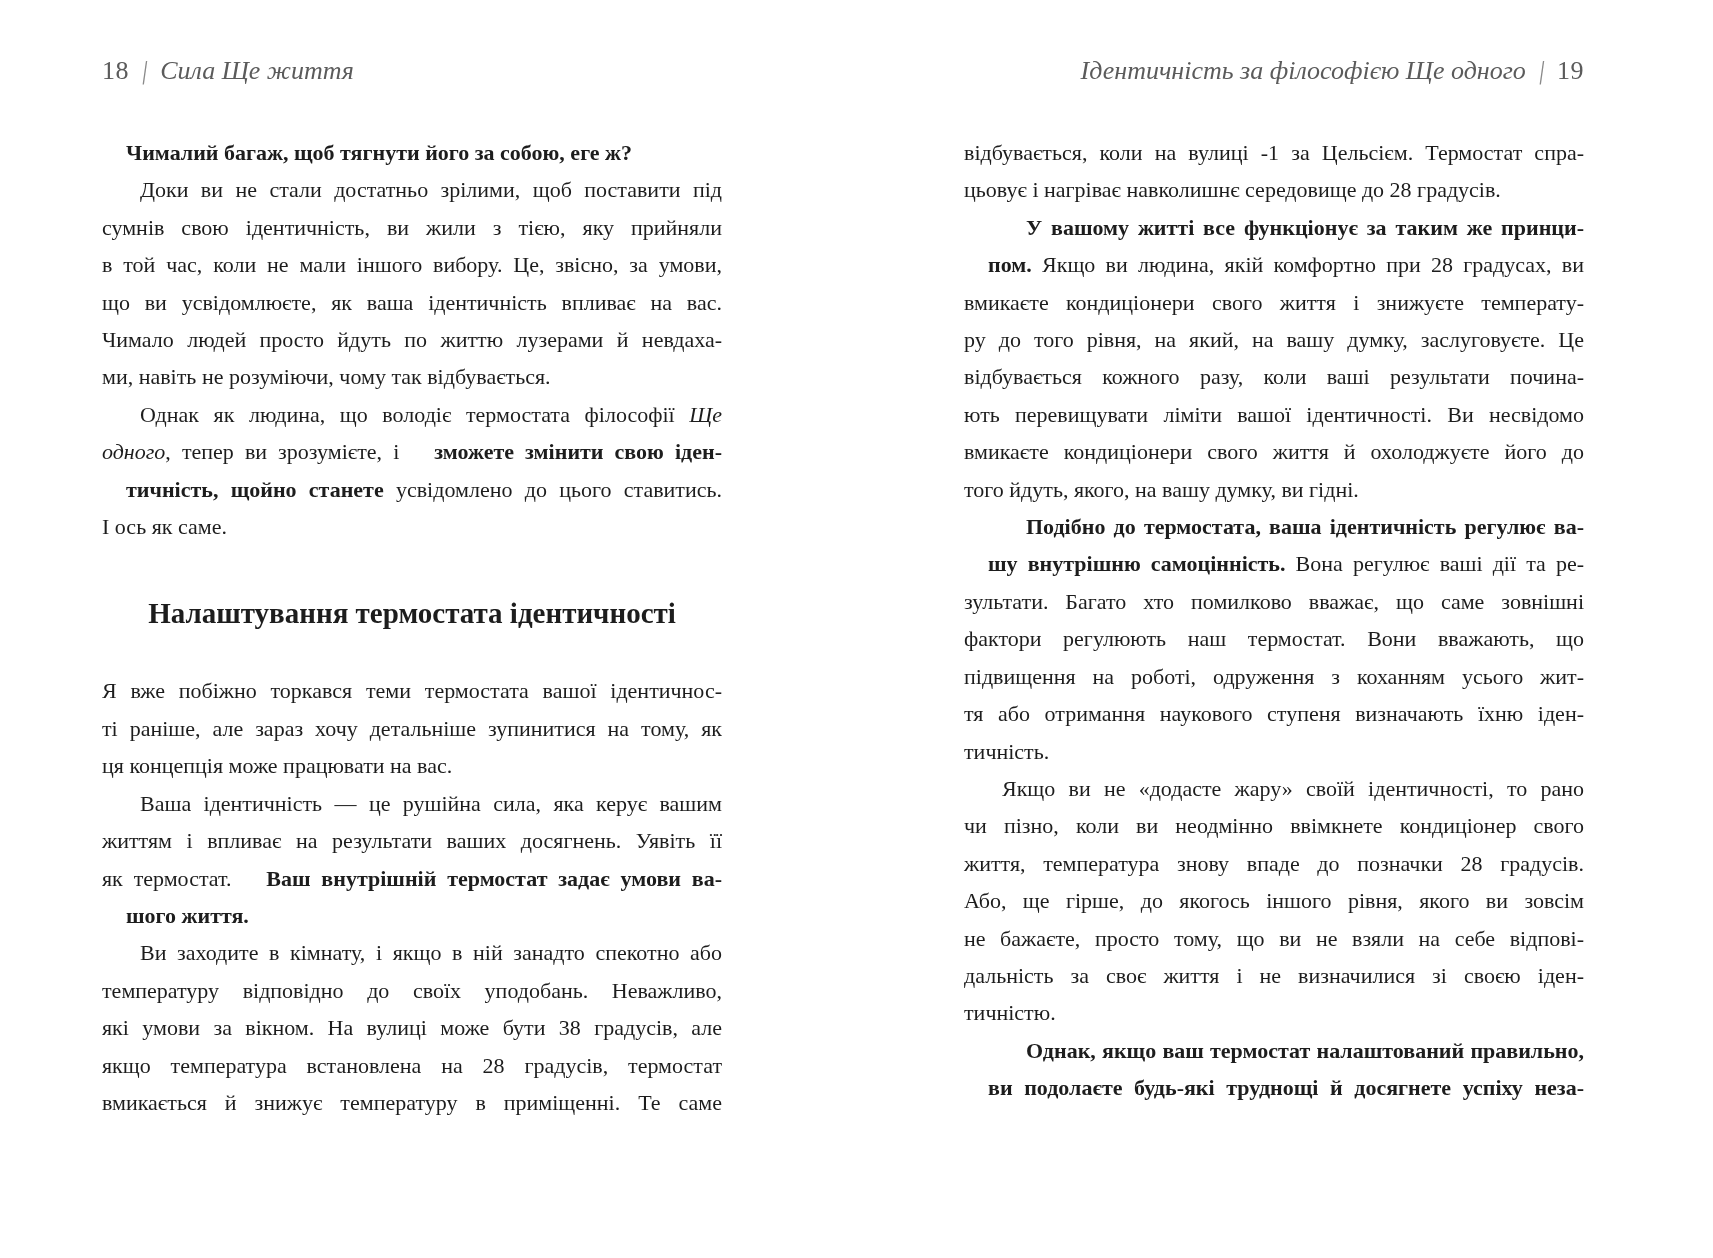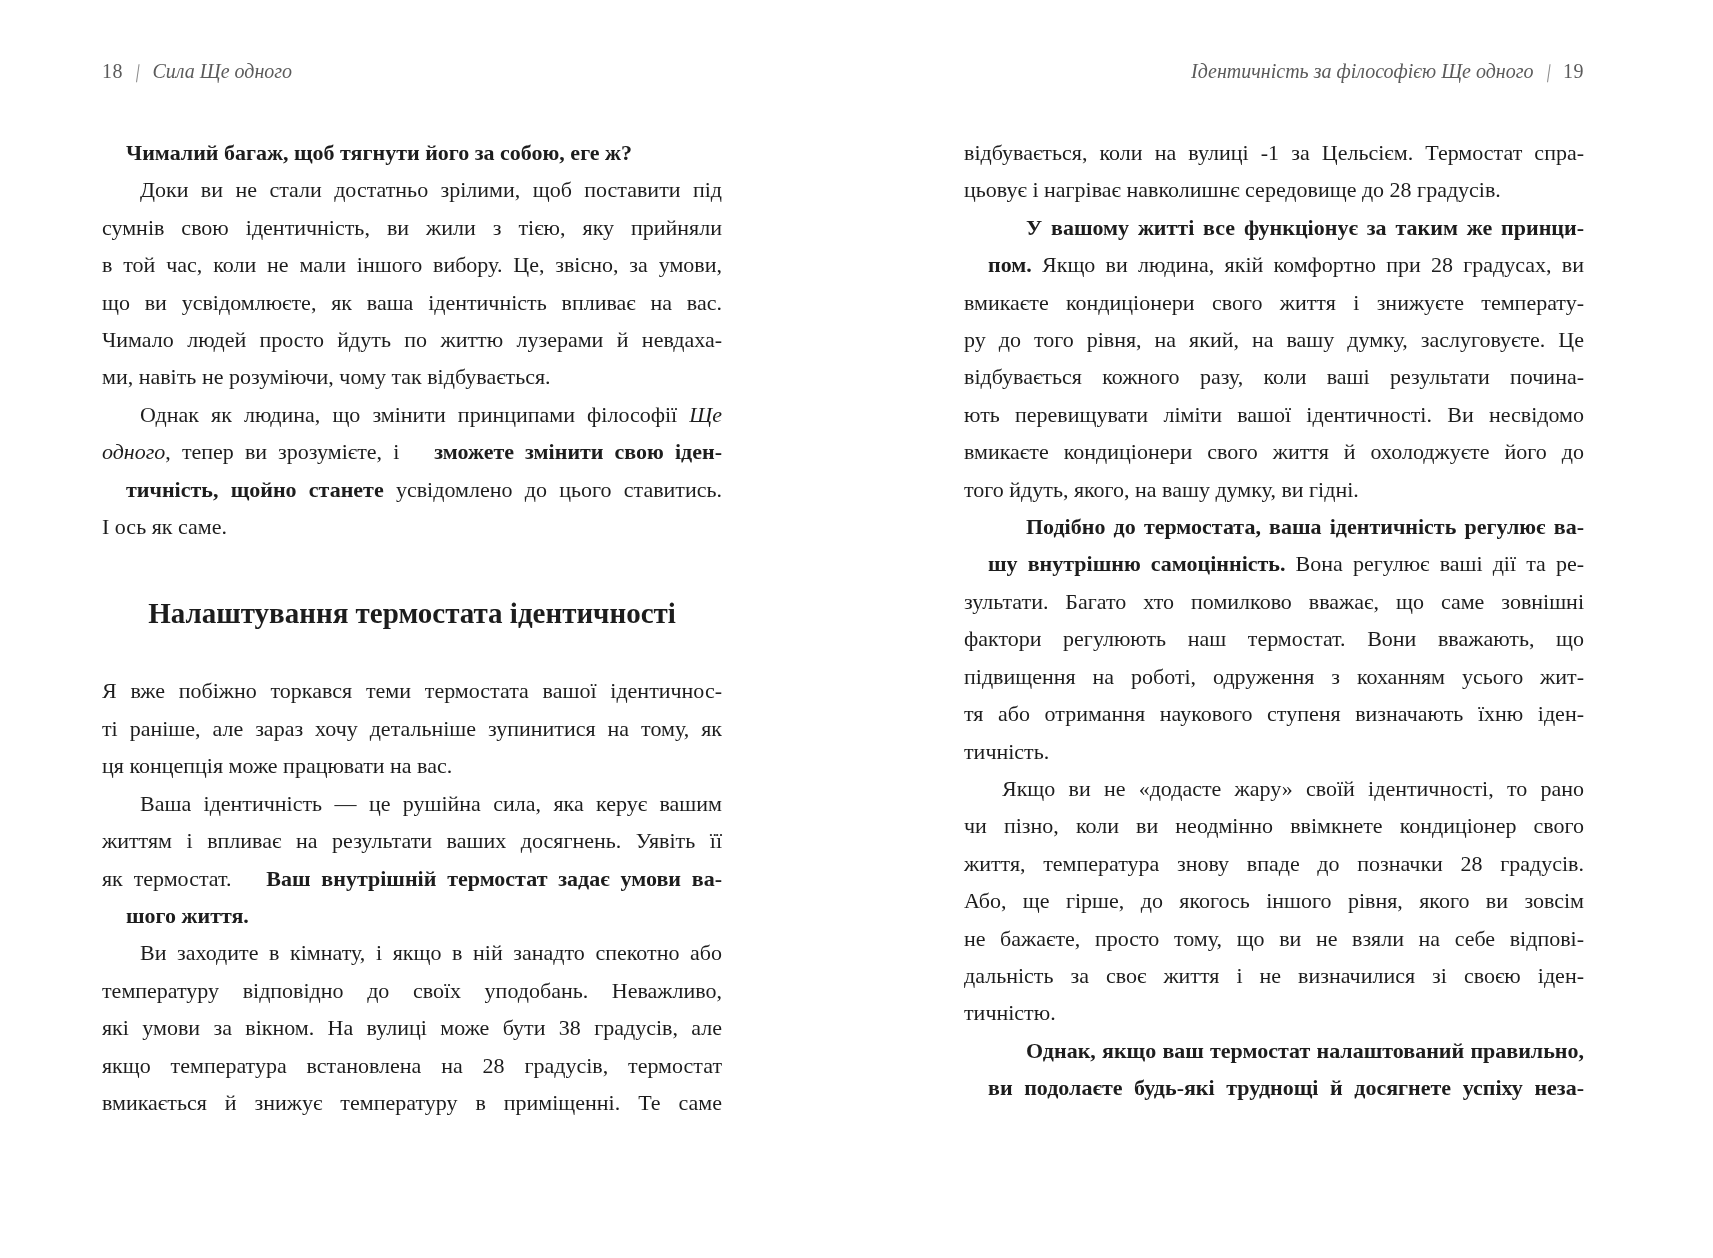--- a/index.html
+++ b/index.html
@@ -22,21 +22,21 @@
     width: 620px;
   }
   .page-left  { left: 102px; }
   .page-right { left: 964px; }
 
   .running-head {
     display: flex;
     align-items: baseline;
     gap: 12px;
     margin-top: 58px;
-    font-size: 20px;
+    font-size: 26px;
     color: #5b5b5b;
     line-height: 26px;
   }
   .page-right .running-head { justify-content: flex-end; font-family: Liberation Serif, serif; }
   .running-head .page-num { font-style: normal; letter-spacing: 0.5px; }
   .running-head .divider  { font-style: italic; color: #8a8a8a; transform: skewX(-8deg); }
   .running-head .title    { font-style: italic; }
 
   .page-body {
     margin-top: 50px;
@@ -64,36 +64,36 @@
 </style>
 </head>
 <body>
 
 <div class="spread">
 
   <div class="page page-left">
     <div class="running-head">
       <span class="page-num">18</span>
       <span class="divider">|</span>
-      <span class="title">Сила Ще одного</span>
+      <span class="title">Сила Ще життя</span>
     </div>
     <div class="page-body" id="left-body">
         <div class="paragraph">
           <div class="line last"><span class="seg-b ">Чималий багаж, щоб тягнути його за собою, еге ж?</span></div>
         </div>
         <div class="paragraph">
           <div class="line indent"><span class="">Доки ви не стали достатньо зрілими, щоб поставити під</span></div>
           <div class="line"><span class="">сумнів свою ідентичність, ви жили з тією, яку прийняли</span></div>
           <div class="line"><span class="">в той час, коли не мали іншого вибору. Це, звісно, за умови,</span></div>
           <div class="line"><span class="">що ви усвідомлюєте, як ваша ідентичність впливає на вас.</span></div>
           <div class="line"><span class="">Чимало людей просто йдуть по життю лузерами й невдаха-</span></div>
           <div class="line last"><span class="">ми, навіть не розуміючи, чому так відбувається.</span></div>
         </div>
         <div class="paragraph">
-          <div class="line indent"><span class="">Однак як людина, що змінити принципами філософії </span><span class="seg-i">Ще</span></div>
+          <div class="line indent"><span class="">Однак як людина, що володіє термостата філософії </span><span class="seg-i">Ще</span></div>
           <div class="line"><span class="seg-i">одного</span><span class="">, тепер ви зрозумієте, і </span><span class="seg-b ">зможете змінити свою іден-</span></div>
           <div class="line"><span class="seg-b ">тичність, щойно станете</span><span class=""> усвідомлено до цього ставитись.</span></div>
           <div class="line last"><span class="">І ось як саме.</span></div>
         </div>
         <div class="section-heading">Налаштування термостата ідентичності</div>
         <div class="paragraph">
           <div class="line"><span class="">Я вже побіжно торкався теми термостата вашої ідентичнос-</span></div>
           <div class="line"><span class="">ті раніше, але зараз хочу детальніше зупинитися на тому, як</span></div>
           <div class="line last"><span class="">ця концепція може працювати на вас.</span></div>
         </div>

